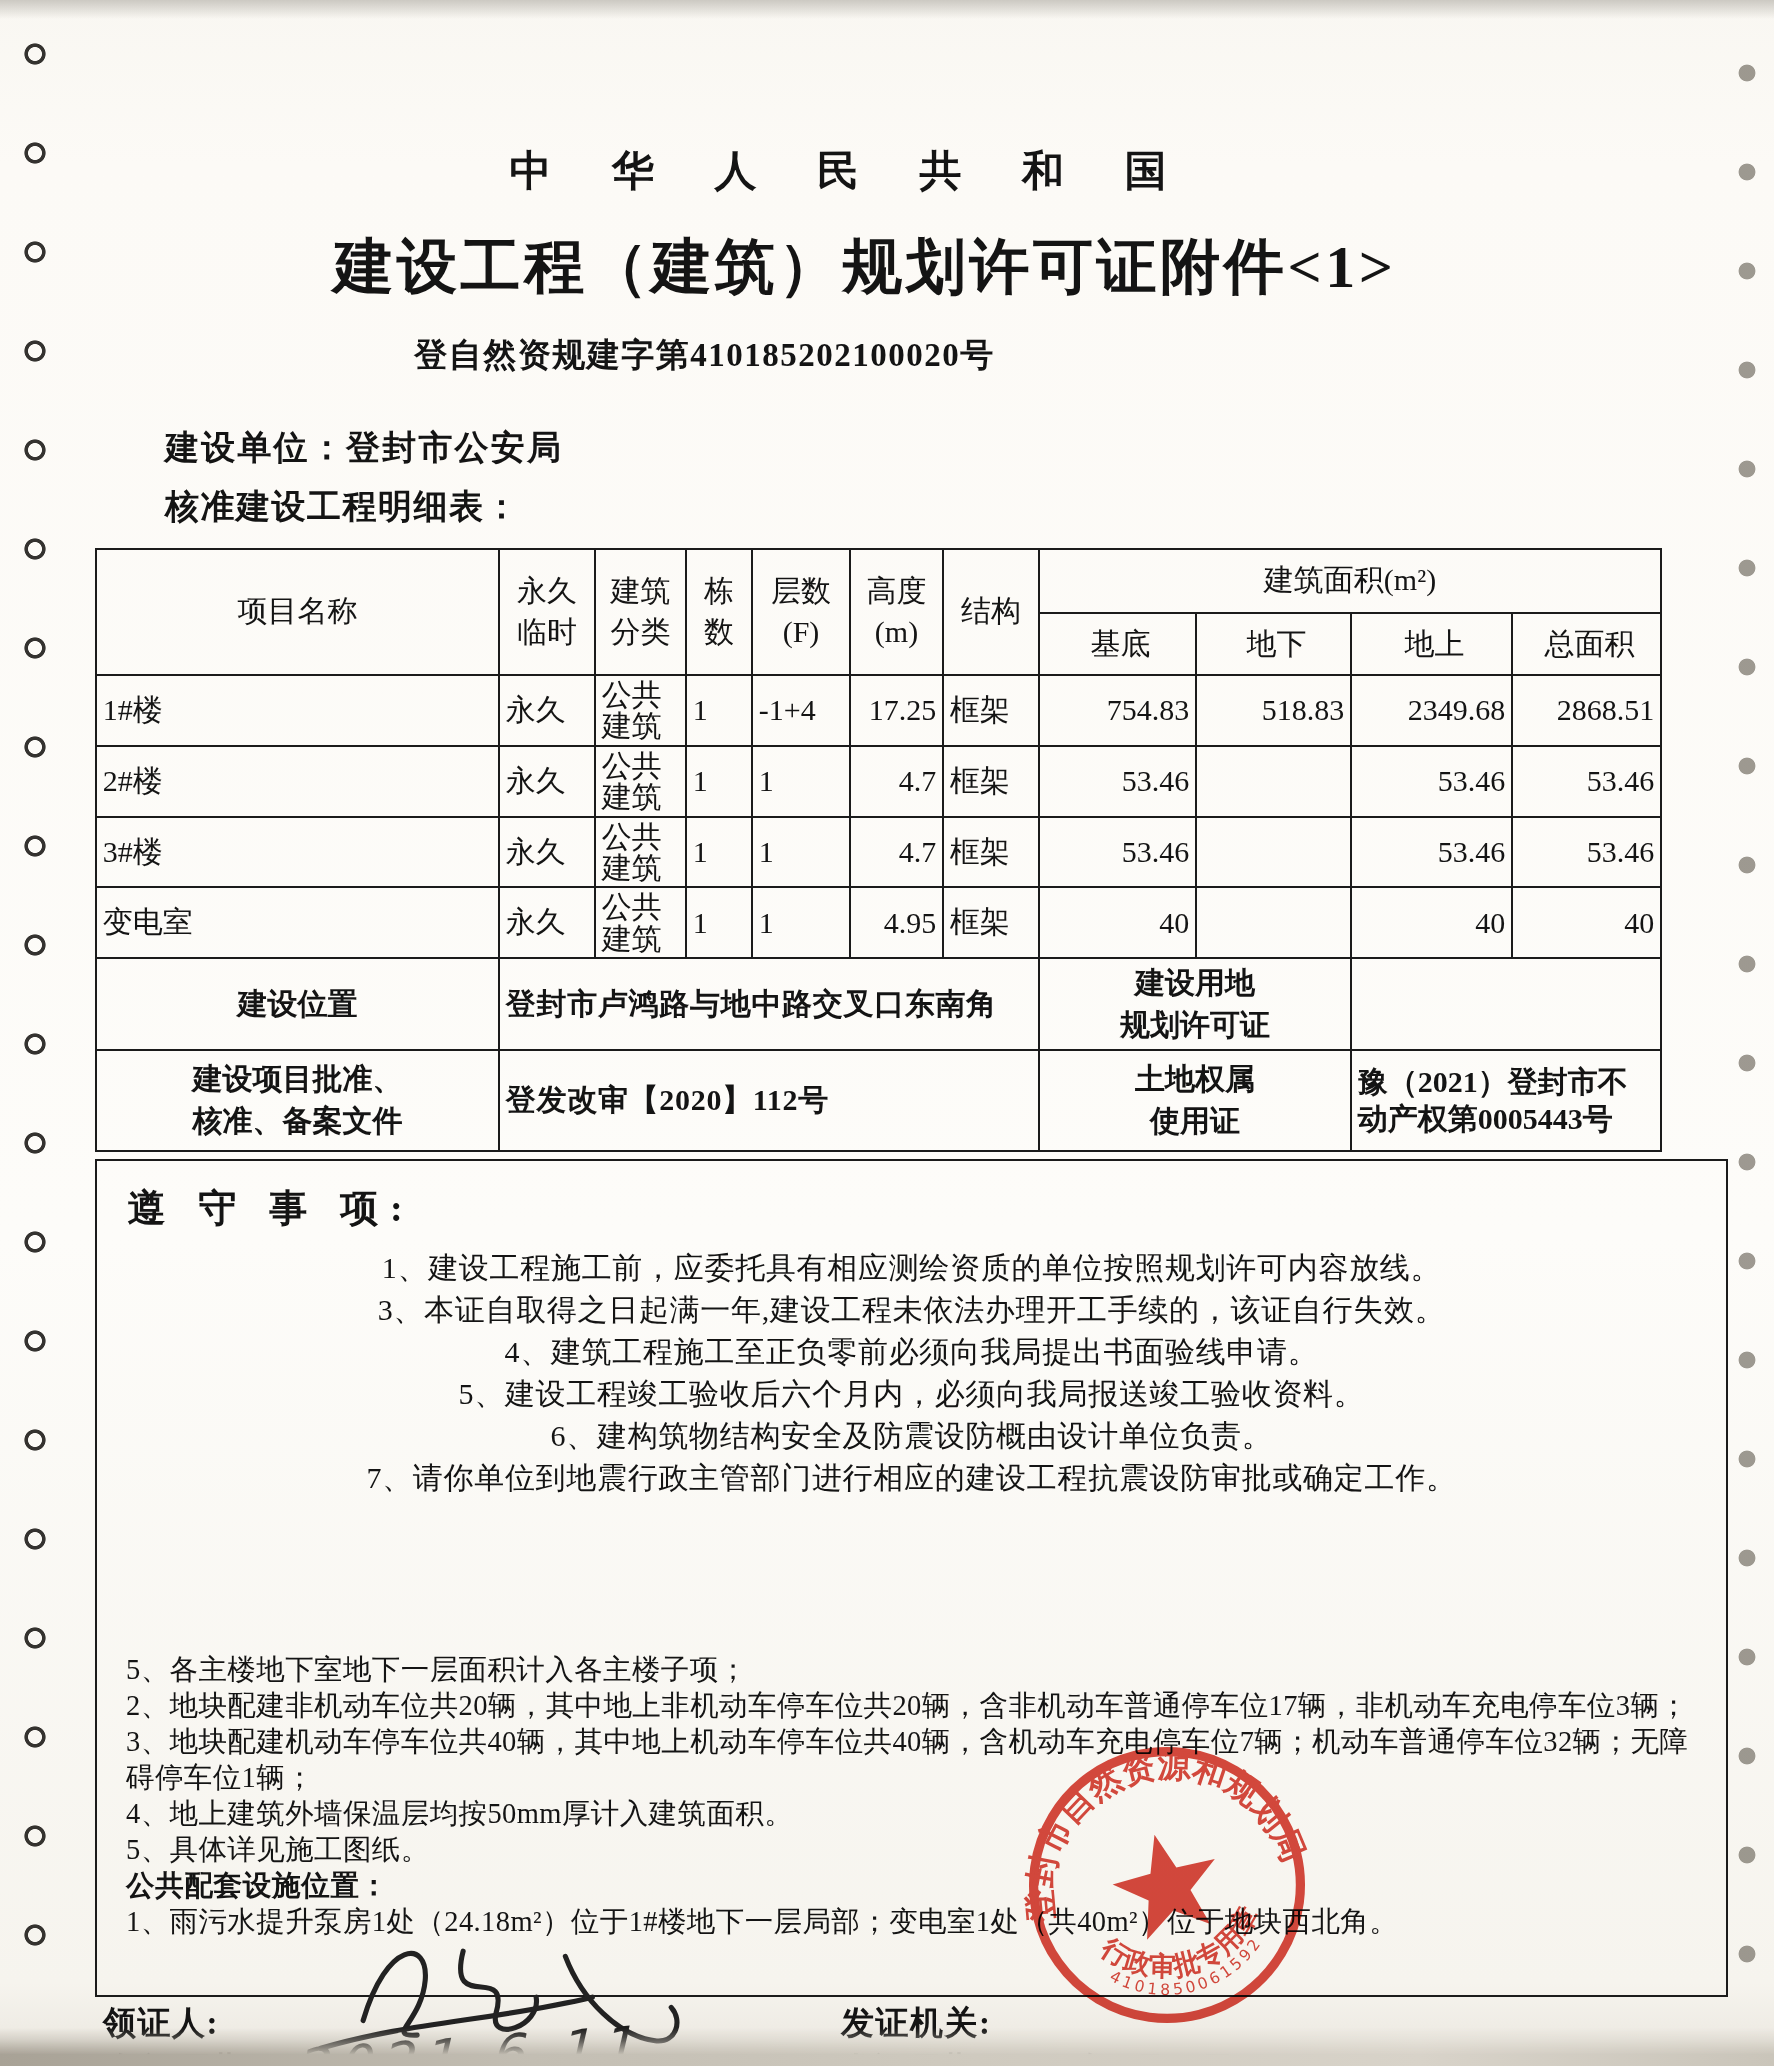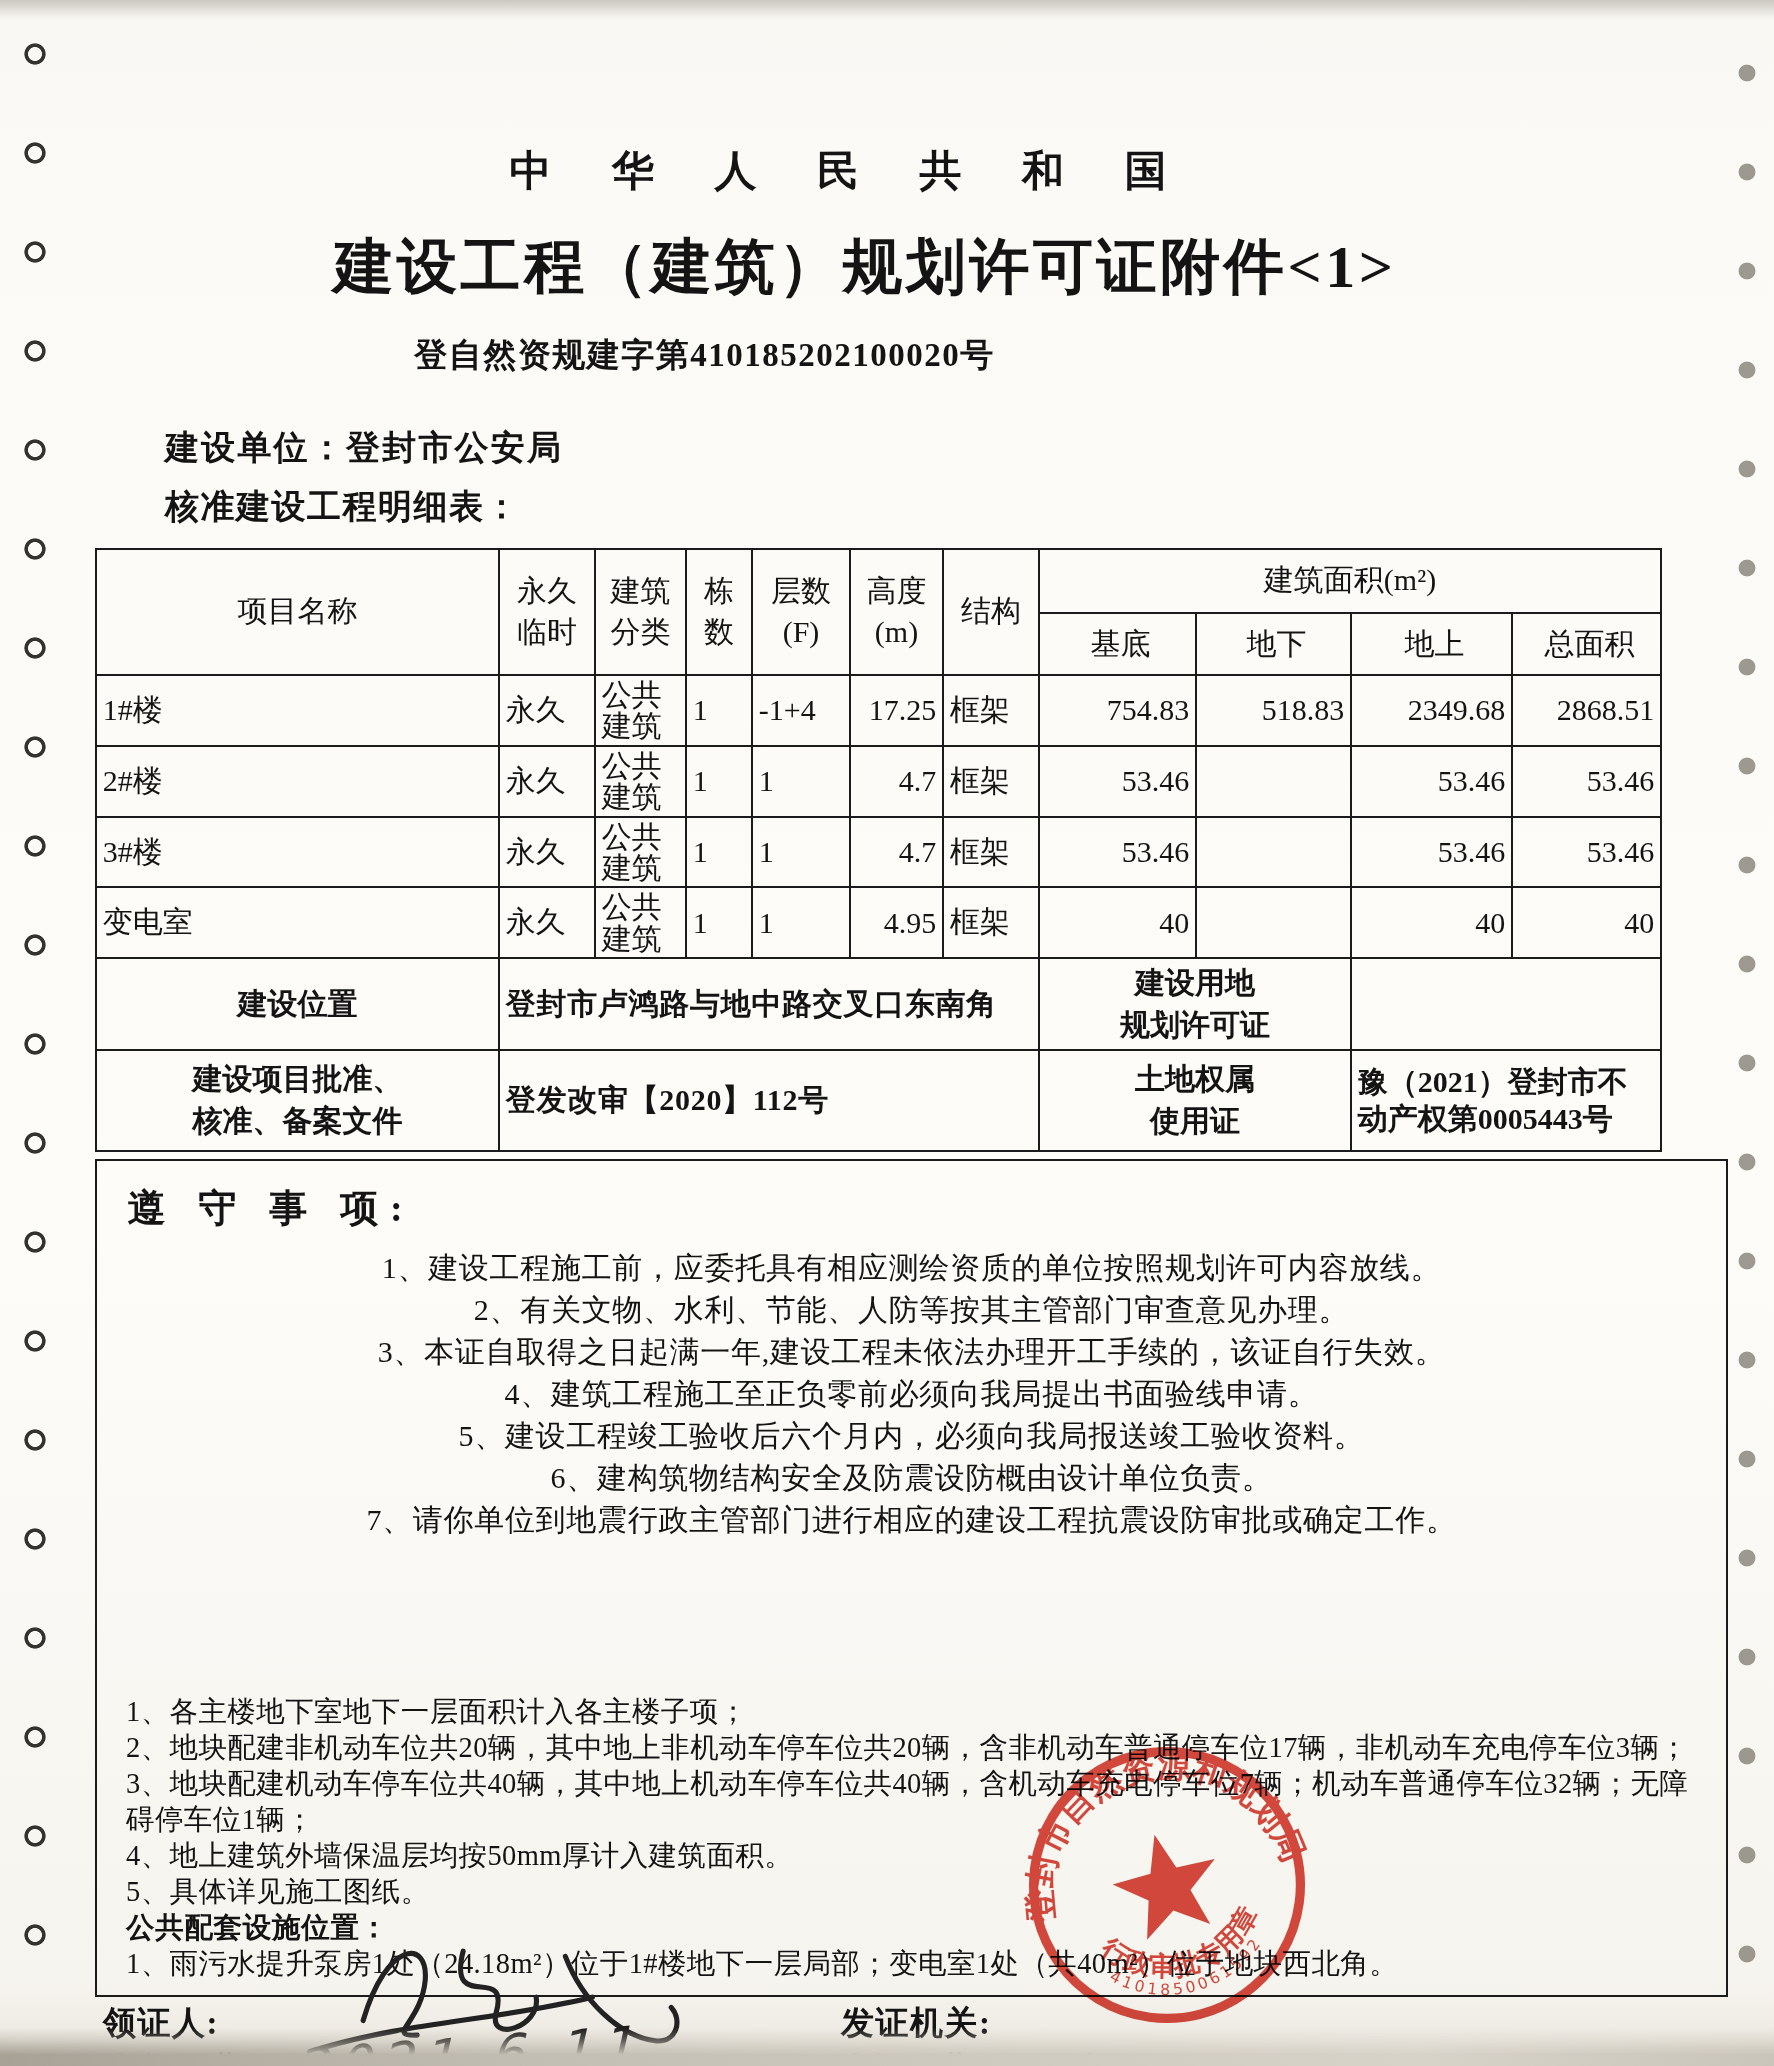--- a/index.html
+++ b/index.html
@@ -236,29 +236,28 @@
         <td colspan="2" class="biglabel prewrap">土地权属
 使用证</td>
         <td colspan="2" class="certval">豫（2021）登封市不动产权第0005443号</td>
       </tr>
     </tbody>
   </table>
 
   <div class="rules-box">
     <div class="rules-heading">遵 守 事 项:</div>
     <div class="rule-item">1、建设工程施工前，应委托具有相应测绘资质的单位按照规划许可内容放线。</div>
-    <div class="rule-item">2、有关文物、水利、节能、人防等按其主管部门审查意见办理。</div>
     <div class="rule-item">3、本证自取得之日起满一年,建设工程未依法办理开工手续的，该证自行失效。</div>
     <div class="rule-item">4、建筑工程施工至正负零前必须向我局提出书面验线申请。</div>
     <div class="rule-item">5、建设工程竣工验收后六个月内，必须向我局报送竣工验收资料。</div>
     <div class="rule-item">6、建构筑物结构安全及防震设防概由设计单位负责。</div>
     <div class="rule-item">7、请你单位到地震行政主管部门进行相应的建设工程抗震设防审批或确定工作。</div>
 
     <div class="notes-block">
-      <div class="note-item">1、各主楼地下室地下一层面积计入各主楼子项；</div>
+      <div class="note-item">5、各主楼地下室地下一层面积计入各主楼子项；</div>
       <div class="note-item">2、地块配建非机动车位共20辆，其中地上非机动车停车位共20辆，含非机动车普通停车位17辆，非机动车充电停车位3辆；</div>
       <div class="note-item">3、地块配建机动车停车位共40辆，其中地上机动车停车位共40辆，含机动车充电停车位7辆；机动车普通停车位32辆；无障碍停车位1辆；</div>
       <div class="note-item">4、地上建筑外墙保温层均按50mm厚计入建筑面积。</div>
       <div class="note-item">5、具体详见施工图纸。</div>
       <div class="facilities-heading">公共配套设施位置：</div>
       <div class="note-item">1、雨污水提升泵房1处（24.18m²）位于1#楼地下一层局部；变电室1处（共40m²）位于地块西北角。</div>
     </div>
 
     <svg class="stamp" viewBox="0 0 420 420">
       <g transform="rotate(-14 210 210)">

